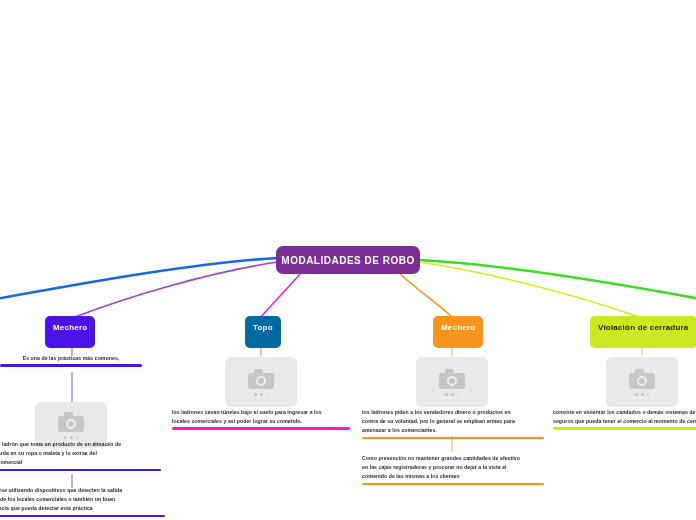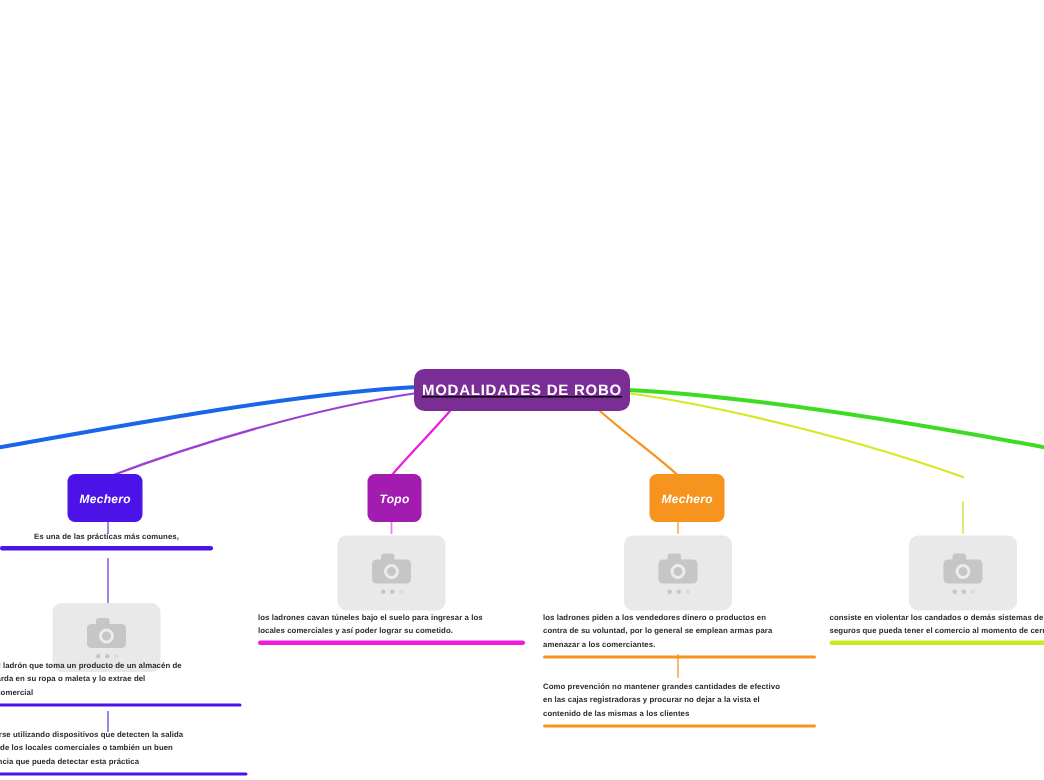--- a/index.html
+++ b/index.html
@@ -33,43 +33,41 @@
     top: 246px;
     width: 144px;
     height: 28px;
     background: #7b2d96;
     border-radius: 7px;
     display: flex;
     align-items: center;
     justify-content: center;
     box-sizing: border-box;
     z-index: 5;
-    text-decoration: underline;
   }
   .root-node span {
     color: #ffffff;
     font-size: 10px;
     font-weight: bold;
     letter-spacing: 0.5px;
     white-space: nowrap;
   }
 
   
   .branch-label {
     position: absolute;
     height: 18px;
     border-radius: 5px;
     display: flex;
-    align-items: center;
+    align-items: flex-end;
     justify-content: center;
     padding: 16px 8px;
     box-sizing: border-box;
     z-index: 5;
     white-space: nowrap;
-    font-style: italic;
   }
   .branch-label span {
     font-size: 8px;
     font-weight: bold;
     letter-spacing: 0.2px;
   }
 
   
   .img-card {
     position: absolute;
@@ -213,21 +211,21 @@
     <div class="rule" style="background:#4b13e8;"></div>
   </div>
 
   <div class="desc" style="left:-44px; top:487px; width:209px;">
     <p>se puede prevenirse utilizando dispositivos que detecten la salida</p>
     <p>de los productos de los locales comerciales o también un buen</p>
     <p>sistema de vigilancia que pueda detectar esta práctica</p>
     <div class="rule" style="background:#4b13e8;"></div>
   </div>
 
-  <div class="branch-label" style="left:245px; top:316px; background:#a21caf; color:#ffffff;">
+  <div class="branch-label" style="left:245px; top:316px; background:#0369a1; color:#ffffff;">
     <span>Topo</span>
   </div>
 
   <div class="img-card" style="left:225px; top:357px; width:72px; height:50px;">
     <div class="cam-glyph">
       <div class="cam-bump"></div>
       <div class="cam-body"></div>
       <div class="cam-lens"></div>
     </div>
     <div class="dots">
@@ -267,20 +265,23 @@
     <div class="rule" style="background:#f7941d;"></div>
   </div>
 
   <div class="desc" style="left:362px; top:455px; width:182px;">
     <p>Como prevención no mantener grandes cantidades de efectivo</p>
     <p>en las cajas registradoras y procurar no dejar a la vista el</p>
     <p>contenido de las mismas a los clientes</p>
     <div class="rule" style="background:#f7941d;"></div>
   </div>
 
+  <div class="branch-label" style="left:590px; top:316px; background:#cbe821; color:#1f1f1f;">
+    <span>Violación de cerradura</span>
+  </div>
 
   <div class="img-card" style="left:606px; top:357px; width:72px; height:50px;">
     <div class="cam-glyph">
       <div class="cam-bump"></div>
       <div class="cam-body"></div>
       <div class="cam-lens"></div>
     </div>
     <div class="dots">
       <i></i>
         <i></i>

